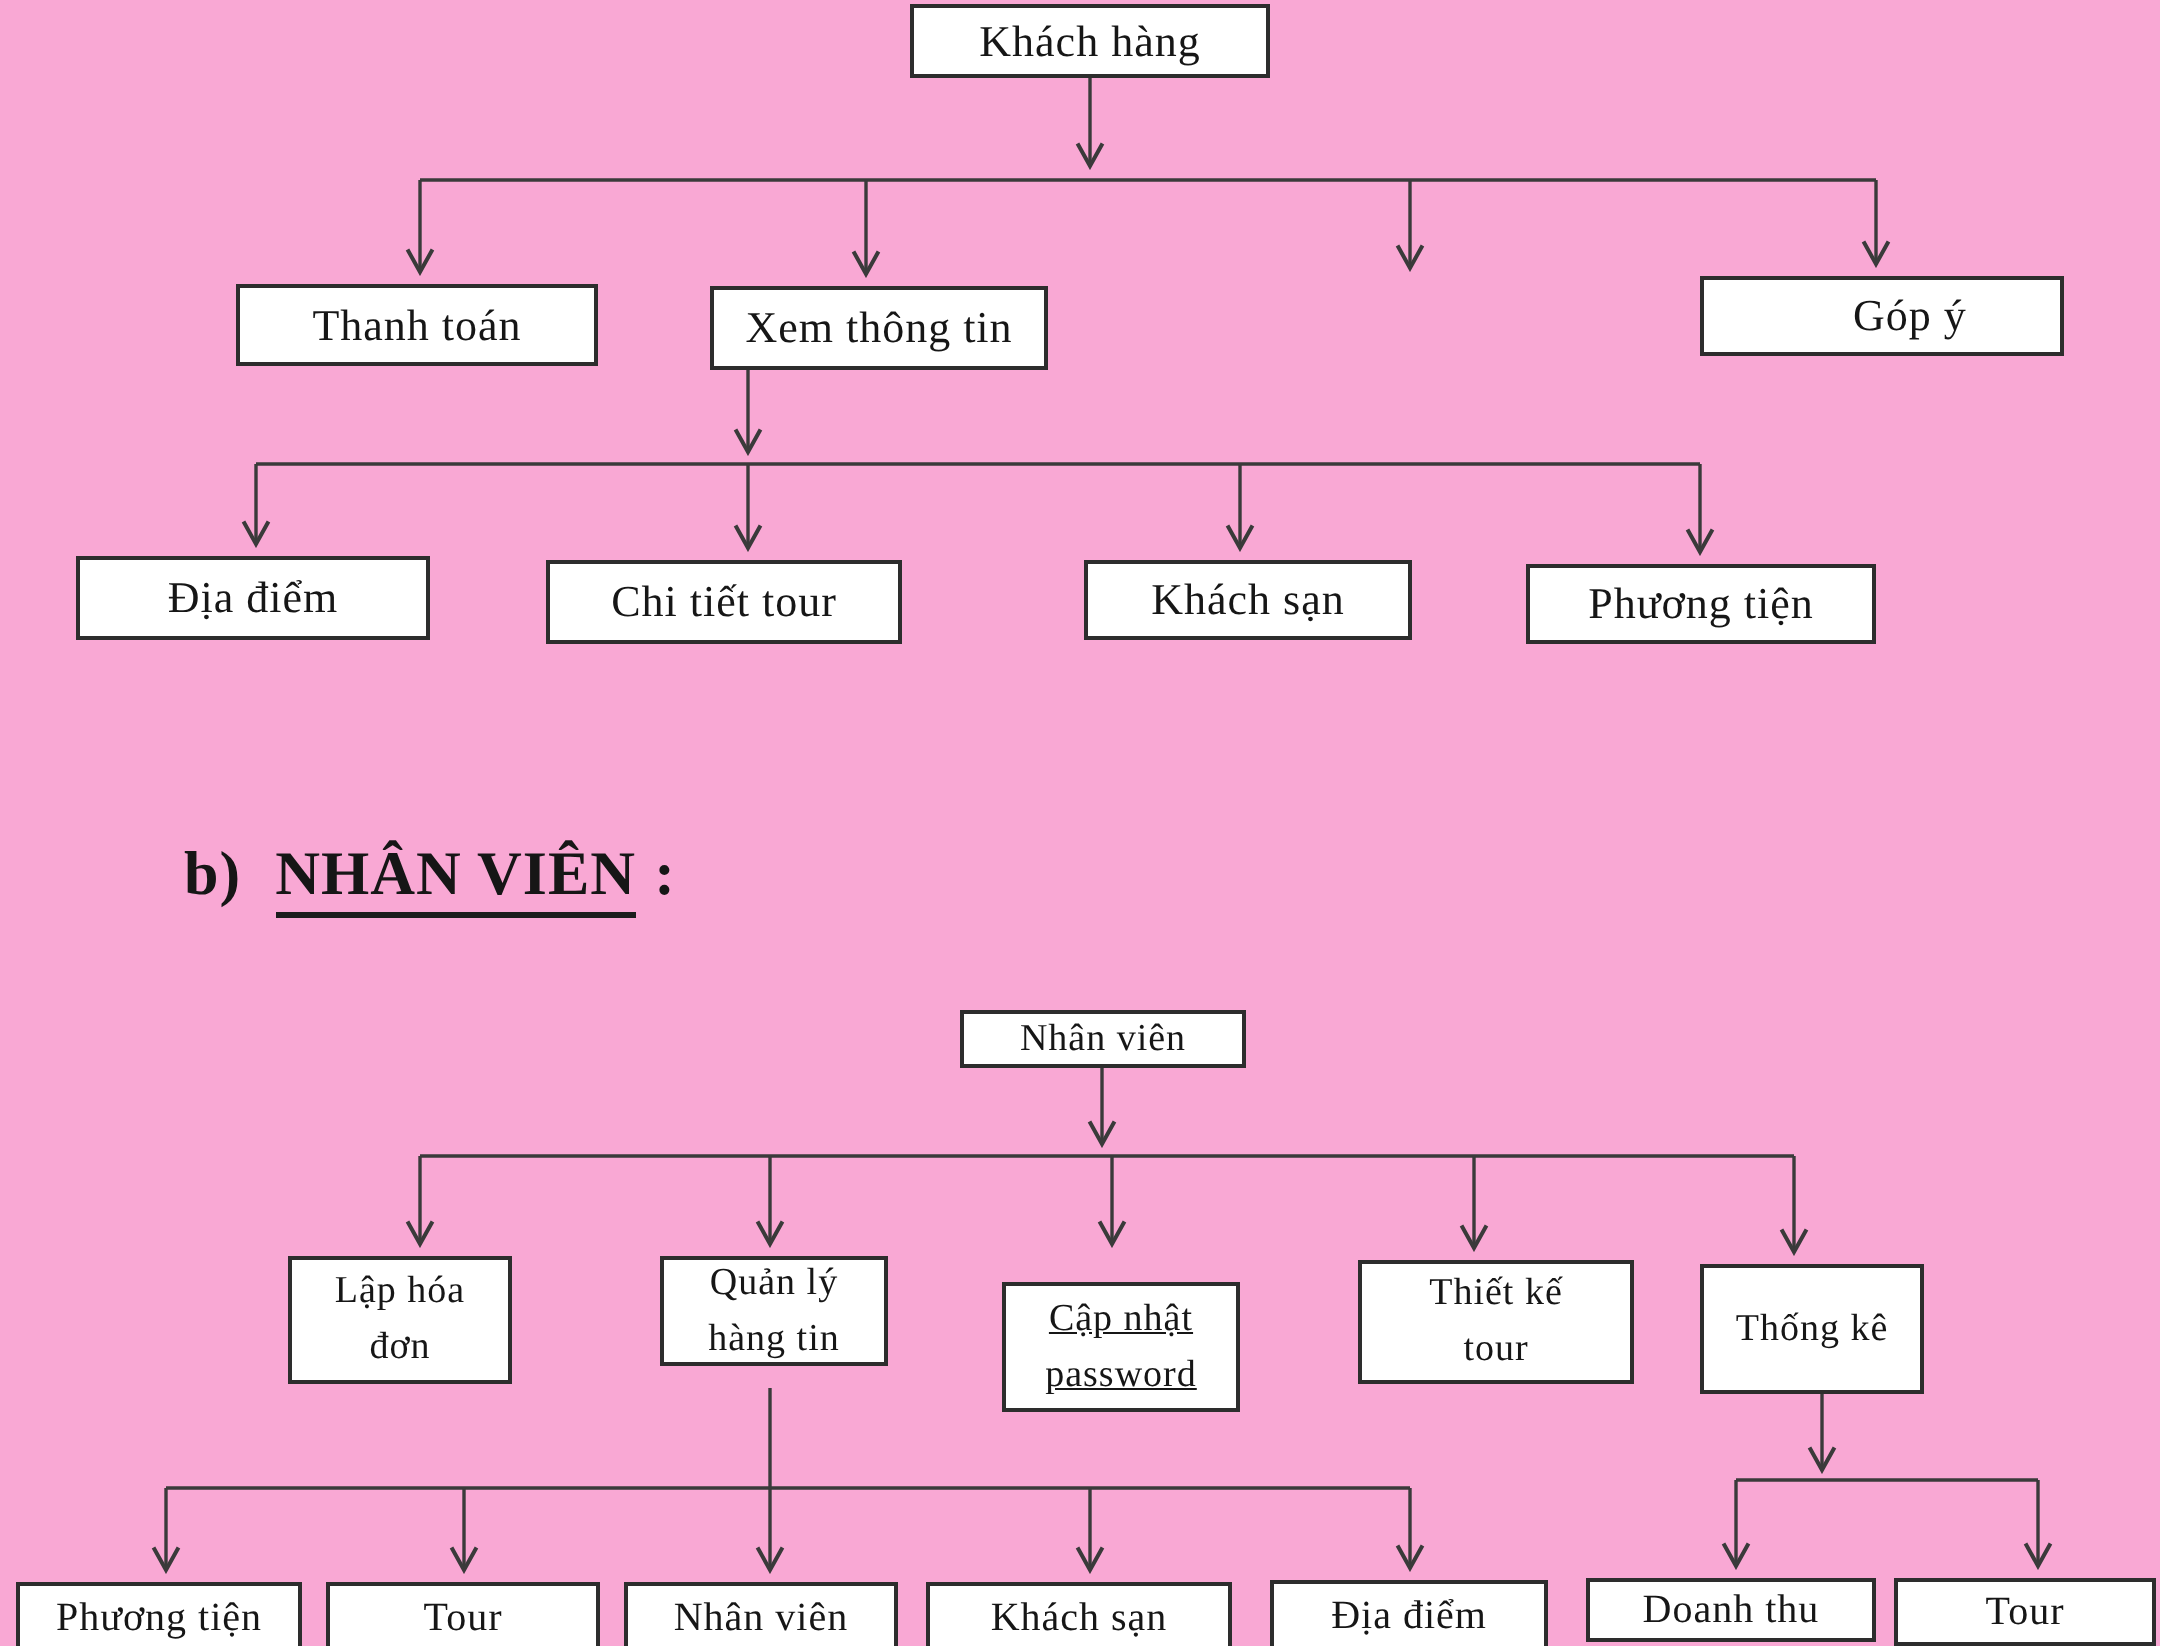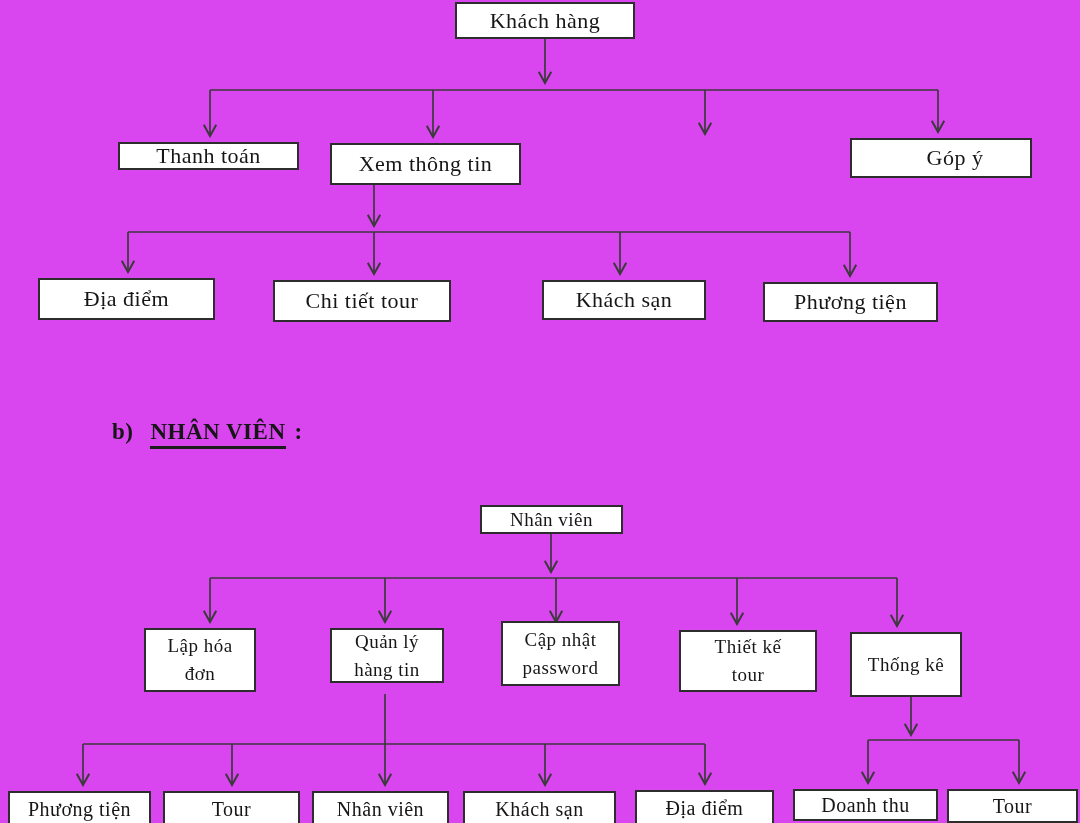--- a/index.html
+++ b/index.html
@@ -1,20 +1,20 @@
 <!DOCTYPE html>
 <html><head>
 <meta charset="utf-8">
 <style>
   html, body { margin: 0; padding: 0; background: #ffffff; }
   #canvas {
     position: relative;
     width: 1080px;
     height: 823px;
-    background: #d946ef;
+    background: #f9a8d4;
     overflow: hidden;
     font-family: "Liberation Serif", "DejaVu Serif", serif;
     color: #161616;
   }
   #connectors {
     position: absolute;
     left: 0; top: 0;
     width: 1080px; height: 823px;
   }
   .node {
@@ -29,23 +29,23 @@
     text-align: center;
     letter-spacing: 0.5px;
     white-space: nowrap;
   }
   .f-big   { font-size: 22px; }
   .f-small { font-size: 19px; line-height: 28px; }
   .f-bot   { font-size: 20px; }
   .thin    { border-width: 2px; }
   #heading {
     position: absolute;
-    left: 112px;
+    left: 92px;
     top: 419px;
-    font-size: 23px;
+    font-size: 31px;
     font-weight: bold;
     letter-spacing: 0.5px;
     white-space: nowrap;
   }
   #heading .u {
     border-bottom: 3px solid #1c1c1c;
     padding-bottom: 2px;
     margin-left: 17px;
   }
   #heading .colon { margin-left: 9px; }
@@ -97,22 +97,22 @@
 
       <line x1="911" y1="696" x2="911" y2="735" marker-end="url(#ah)"></line>
       <line x1="868" y1="740" x2="1019" y2="740"></line>
       <line x1="868" y1="740" x2="868" y2="783" marker-end="url(#ah)"></line>
       <line x1="1019" y1="740" x2="1019" y2="783" marker-end="url(#ah)"></line>
     </g>
   </svg>
 
   <div class="node f-big" style="left:455px; top:2px;   width:180px; height:37px;">Khách hàng</div>
 
-  <div class="node f-big" style="left:118px; top:142px; width:181px; height:28px;">Thanh toán</div>
-  <div class="node f-big" style="left:330px; top:143px; width:191px; height:42px;">Xem thông tin</div>
+  <div class="node f-big" style="left:118px; top:142px; width:181px; height:41px;">Thanh toán</div>
+  <div class="node f-big" style="left:355px; top:143px; width:169px; height:42px;">Xem thông tin</div>
   <div class="node f-big" style="left:850px; top:138px; width:182px; height:40px;padding-left:28px;">Góp ý</div>
 
   <div class="node f-big" style="left:38px;  top:278px; width:177px; height:42px;">Địa điểm</div>
   <div class="node f-big" style="left:273px; top:280px; width:178px; height:42px;">Chi tiết tour</div>
   <div class="node f-big" style="left:542px; top:280px; width:164px; height:40px;">Khách sạn</div>
   <div class="node f-big" style="left:763px; top:282px; width:175px; height:40px;">Phương tiện</div>
 
   <div id="heading">
     <span>b)</span><span class="u">NHÂN VIÊN</span><span class="colon">:</span>
   </div>
@@ -120,21 +120,21 @@
   <div class="node f-small thin" style="left:480px; top:505px; width:143px; height:29px;">Nhân viên</div>
 
   <div class="node f-small" style="left:144px; top:628px; width:112px; height:64px;align-items:center;">
     <span>Lập hóa</span>
     <span>đơn</span>
   </div>
   <div class="node f-small" style="left:330px; top:628px; width:114px; height:55px;">
     <span>Quản lý</span>
     <span>hàng tin</span>
   </div>
-  <div class="node f-small" style="left:501px; top:621px; width:119px; height:65px;">
+  <div class="node f-small" style="left:501px; top:641px; width:119px; height:65px;text-decoration:underline;">
     <span>Cập nhật</span>
     <span>password</span>
   </div>
   <div class="node f-small" style="left:679px; top:630px; width:138px; height:62px;">
     <span>Thiết kế</span>
     <span>tour</span>
   </div>
   <div class="node f-small" style="left:850px; top:632px; width:112px; height:65px;text-align:center;">
     <span>Thống kê</span>
   </div>

